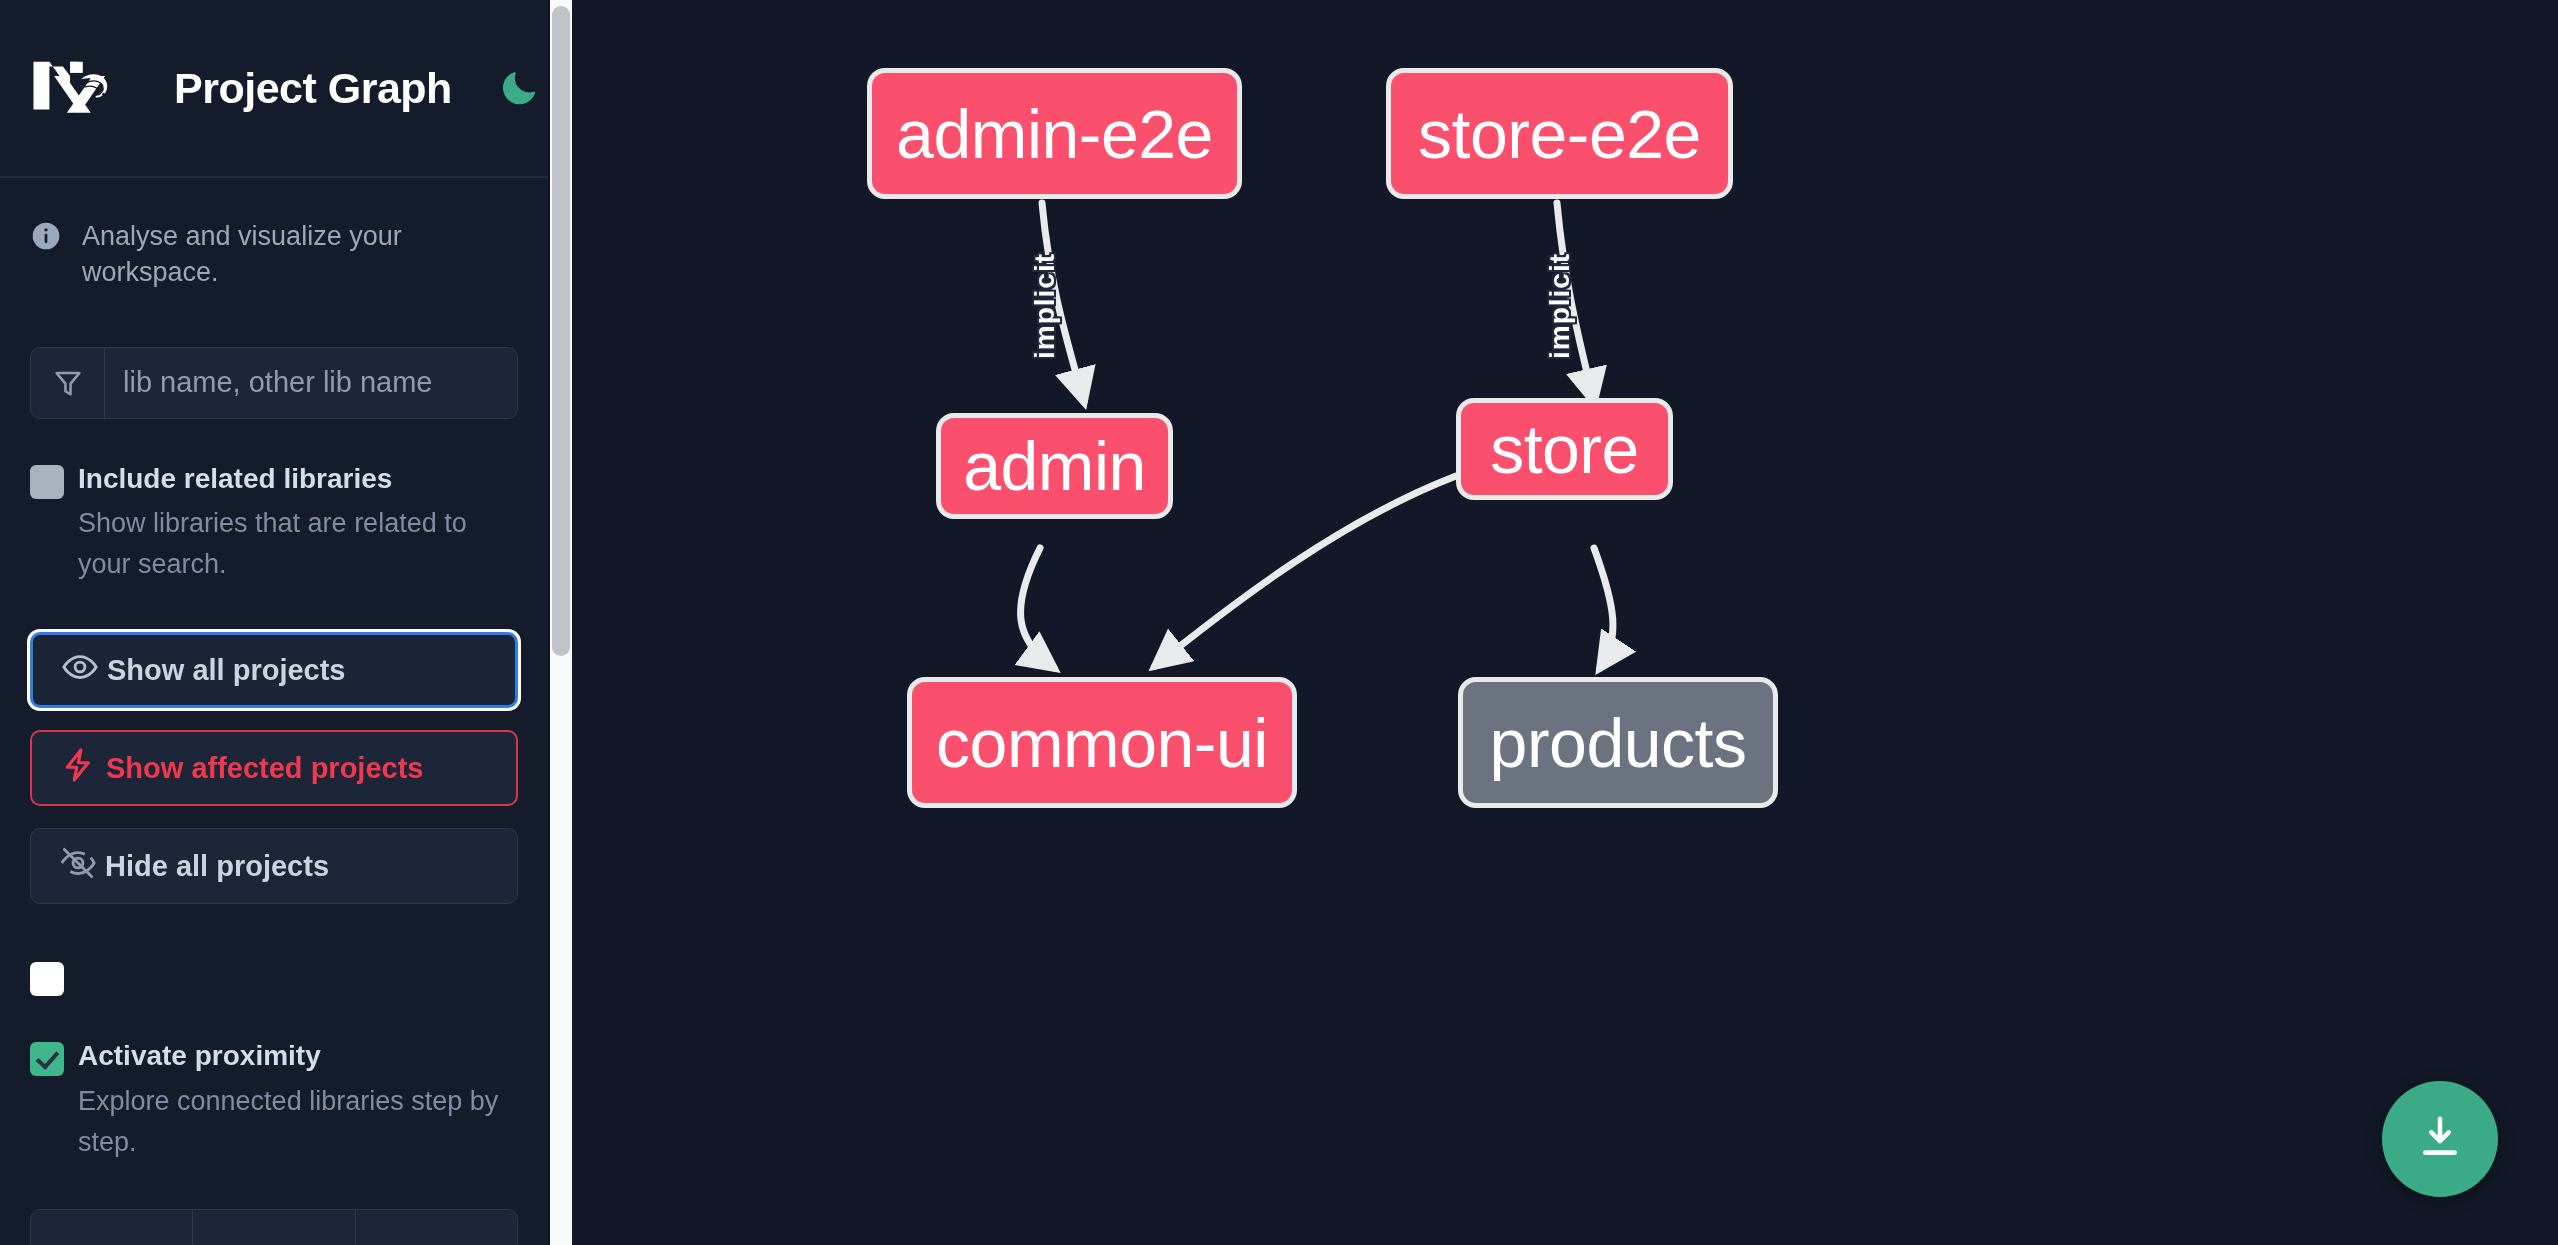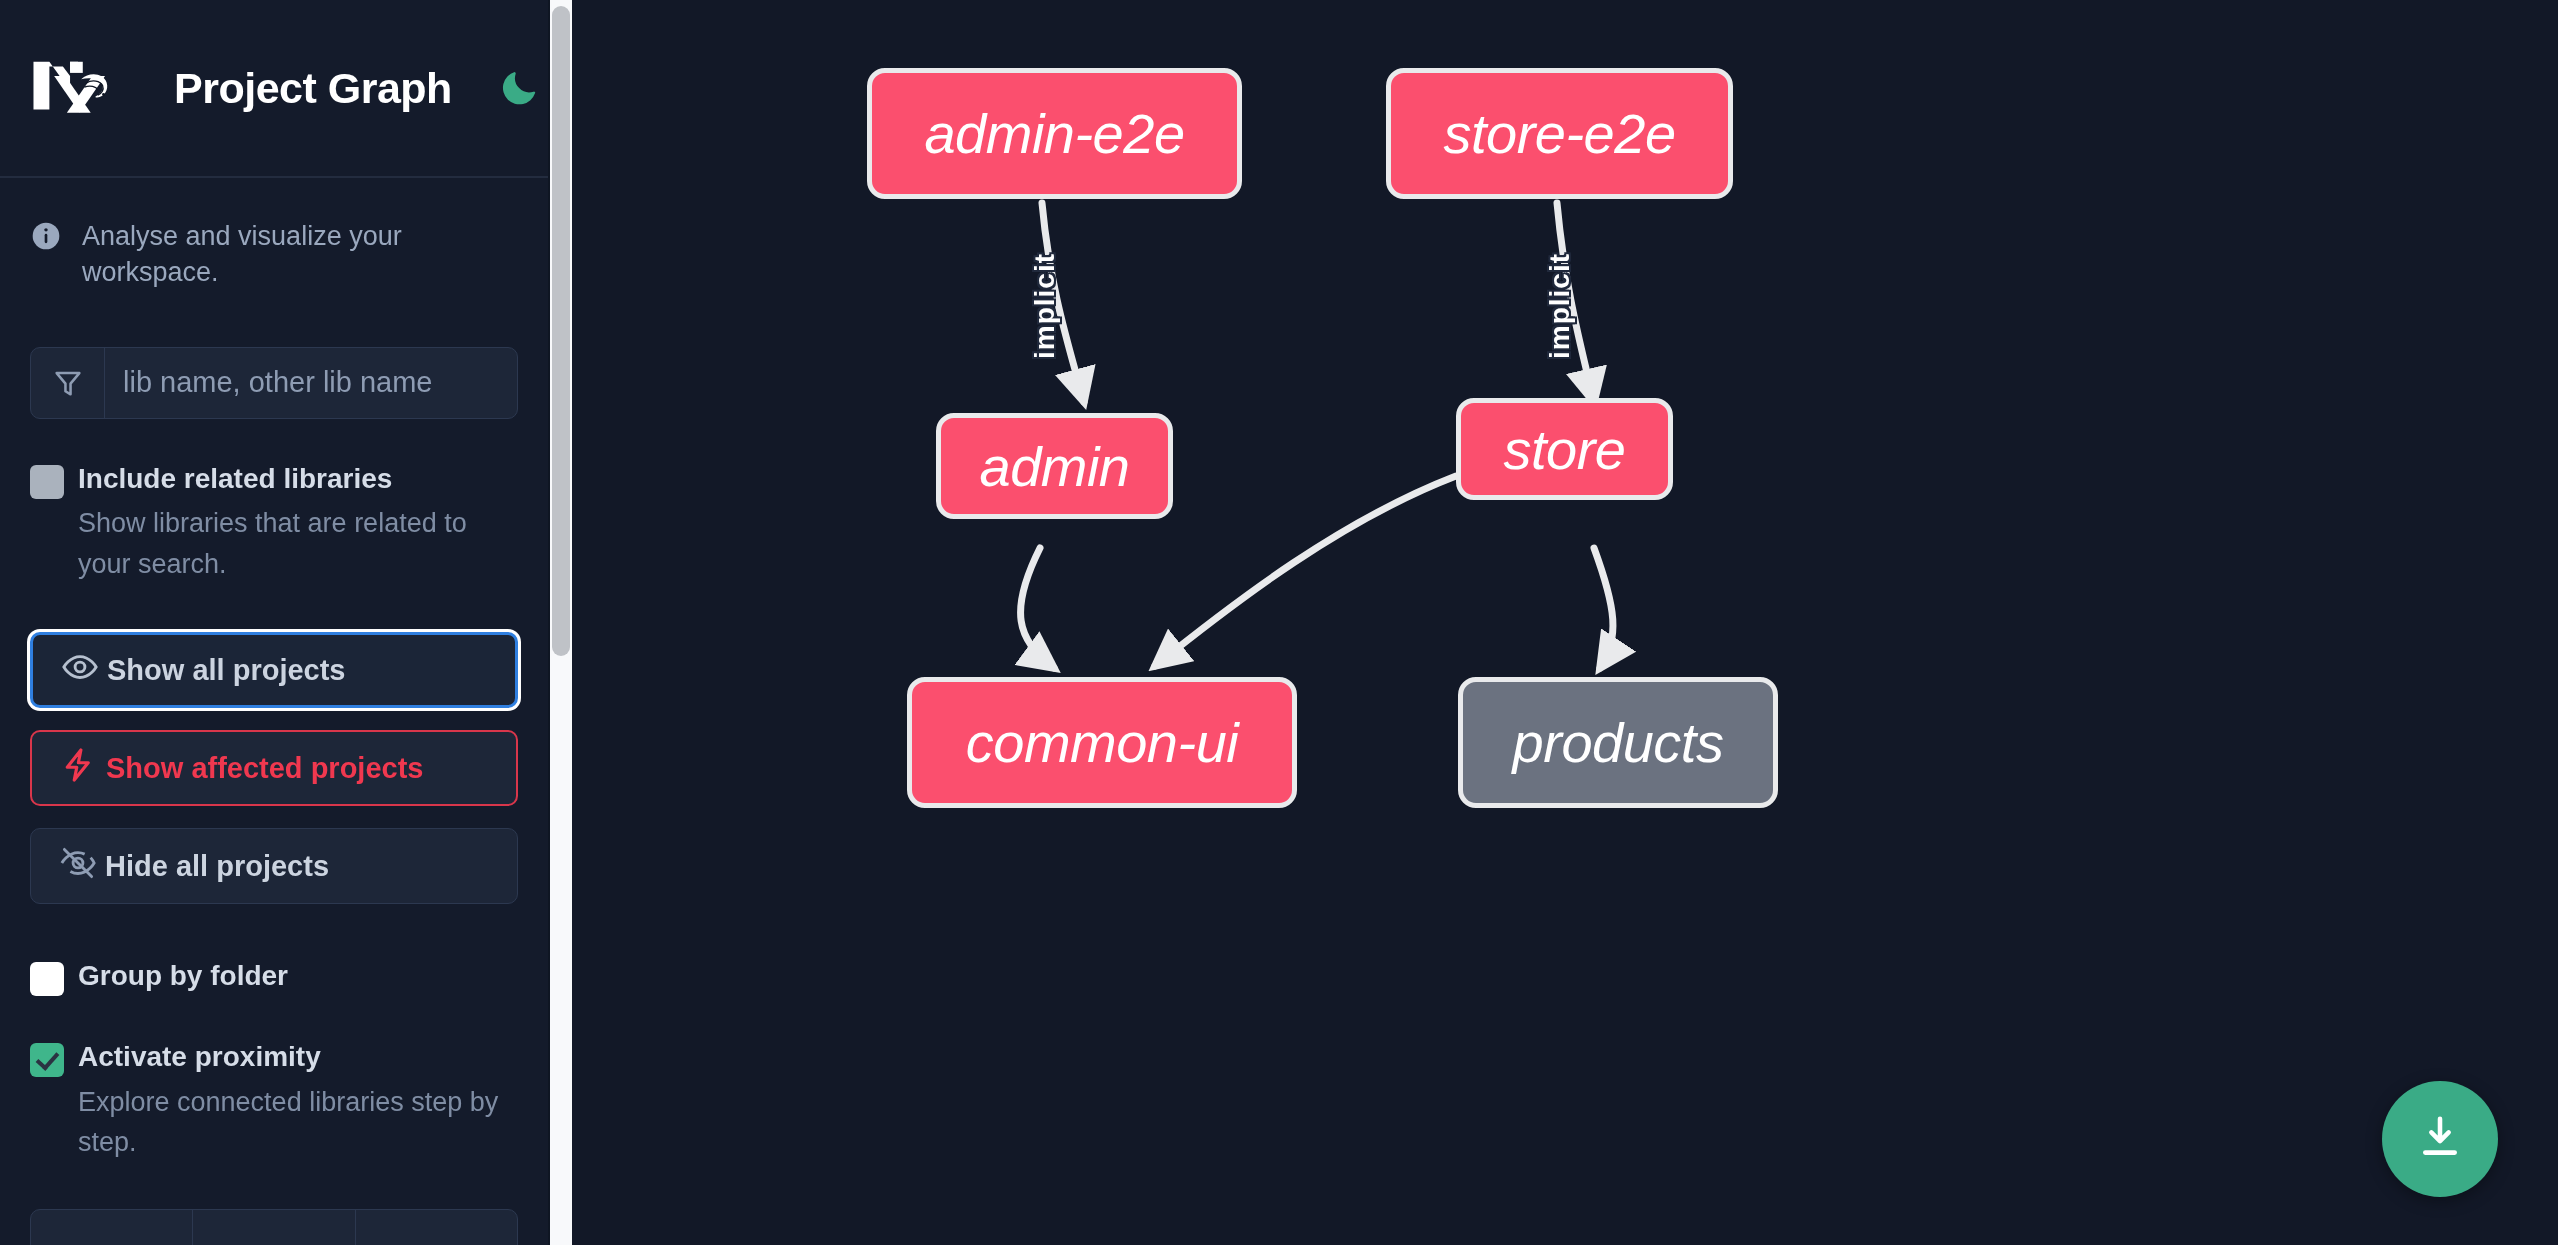--- a/index.html
+++ b/index.html
@@ -130,26 +130,25 @@
     overflow: hidden;
   }
   #graph-svg { position: absolute; left: 0; top: 0; width: 1986px; height: 1245px; }
 
   .node {
     position: absolute;
     border-radius: 18px;
     border: 5px solid #e9eaec;
     display: flex; align-items: center; justify-content: center;
     color: #ffffff;
-    font-size: 56px;
+    font-size: 68px;
     font-weight: 400;
     letter-spacing: -0.5px;
     cursor: pointer;
     white-space: nowrap;
-    font-style: italic;
   }
   .node.pink { background: #fb4f6e; }
   .node.grey { background: #6b7280; }
 
   .edge-label {
     position: absolute;
     color: #ffffff;
     font-size: 28px;
     font-weight: 700;
     letter-spacing: 1px;
@@ -255,21 +254,20 @@
               <path stroke="#8e9cb3" stroke-width="1.8" stroke-linecap="round" d="M3.4 3.4 20.6 20.6"></path>
             </svg>
           </span>
           <span class="lbl">Hide all projects</span>
         </div>
       </div>
 
       <div class="chk-row" style="margin-top:52px">
         <span class="chk-box chk-white"></span>
         <span>
-          <div class="chk-label">Group by folder</div>
         </span>
       </div>
 
       <div class="chk-row" style="margin-top:40px">
         <span class="chk-box chk-green"></span>
         <span>
           <div class="chk-label">Activate proximity</div>
           <div class="chk-desc">Explore connected libraries step by step.</div>
         </span>
       </div>

